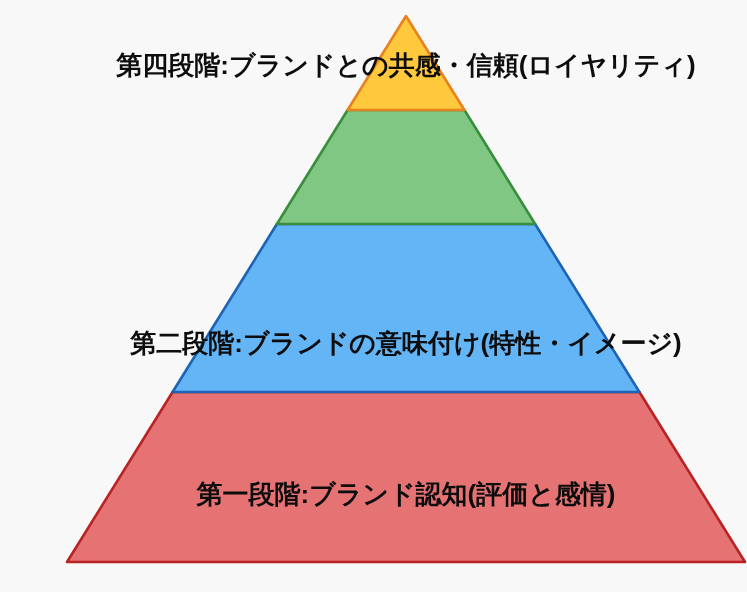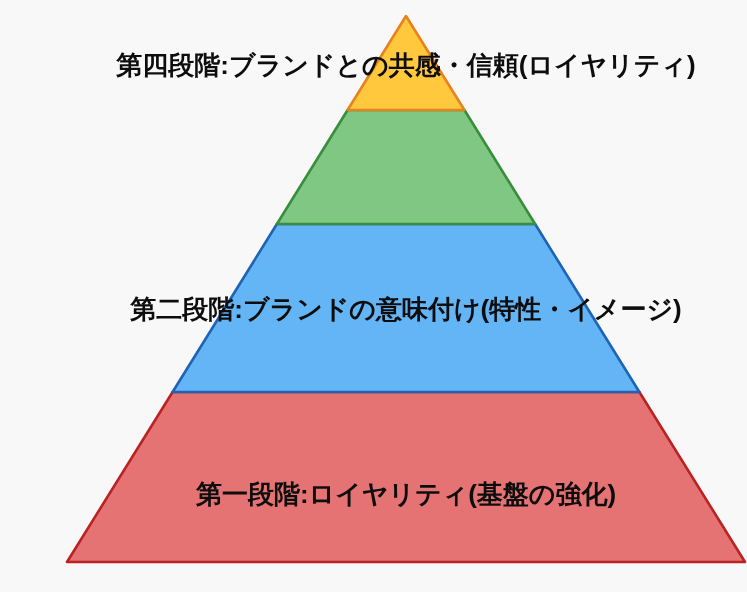--- a/index.html
+++ b/index.html
@@ -30,36 +30,36 @@
     white-space: nowrap;
     font-size: 26px;
     line-height: 26px;
     font-weight: bold;
     color: #0d0d0d;
     text-align: center;
     letter-spacing: 0px;
   }
   .lbl-4 { top: 40px; margin-top: 12px; }
   .lbl-3 { top: 142px; }
-  .lbl-2 { top: 296px; }
+  .lbl-2 { top: 330px; }
   .lbl-1 { top: 481px; }
 </style>
 </head>
 <body>
 
 <div class="stage">
 
   <svg width="747" height="592" viewBox="0 0 747 592">
 
     <polygon points="172.6,392 639.4,392 745,562 67,562" stroke-width="2.6" stroke-linejoin="round" fill="#E57373" stroke="#B92323"></polygon>
     <polygon points="276.9,224 535.1,224 639.4,392 172.6,392" stroke-width="2.6" stroke-linejoin="round" fill="#64B5F6" stroke="#1E63B5"></polygon>
     <polygon points="347.6,110 464.4,110 535.1,224 276.9,224" stroke-width="2.6" stroke-linejoin="round" fill="#81C784" stroke="#388E3C"></polygon>
     <polygon points="406,16 464.4,110 347.6,110" stroke-width="2.6" stroke-linejoin="round" fill="#FFC83D" stroke="#E8821E"></polygon>
   </svg>
 
   <div class="level-label lbl-4">第四段階:ブランドとの共感・信頼(ロイヤリティ)</div>
 
 
   <div class="level-label lbl-2">第二段階:ブランドの意味付け(特性・イメージ)</div>
 
-  <div class="level-label lbl-1">第一段階:ロイヤリティ(基盤の強化)</div>
+  <div class="level-label lbl-1">第一段階:ブランド認知(評価と感情)</div>
 
 </div>
 
 </body></html>

